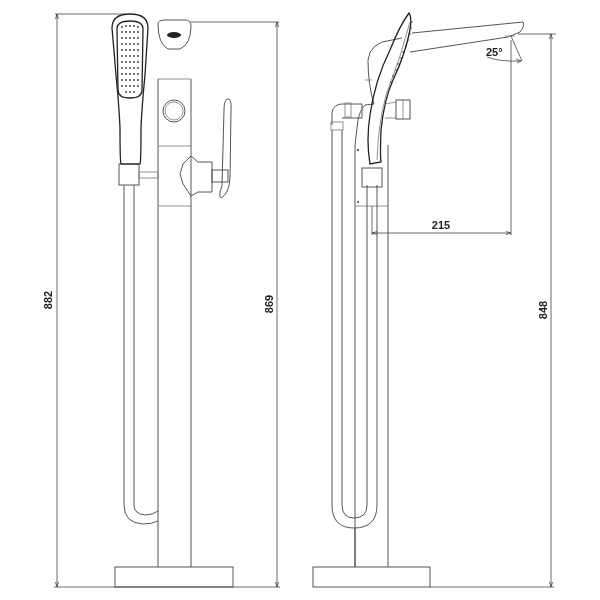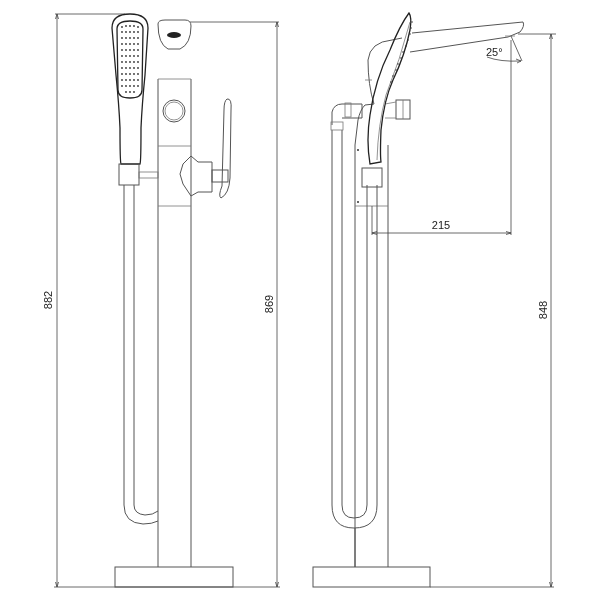--- a/index.html
+++ b/index.html
@@ -1,17 +1,17 @@
 <!DOCTYPE html>
 <html><head>
 <meta charset="utf-8">
 <style>
   html, body { margin: 0; padding: 0; background: #ffffff; }
   body { width: 600px; height: 600px; overflow: hidden; font-family: "Liberation Sans", sans-serif; }
-  .canvas { position: relative; width: 480px; height: 600px; }
+  .canvas { position: relative; width: 480px; height: 600px; font-weight: bold; }
   svg { position: absolute; left: 0; top: 0; }
   .ln { stroke: #555555; stroke-width: 1; fill: none; }
   .thin { stroke: #777777; stroke-width: 0.8; fill: none; }
   .dark { stroke: #222222; stroke-width: 1.3; fill: none; }
   .dim { stroke: #444444; stroke-width: 0.8; fill: none; }
   .dimtxt { font-family: "Liberation Sans", sans-serif; font-size: 11px; fill: #222222; }
   .dot { fill: #333333; }
 </style>
 </head>
 <body>

